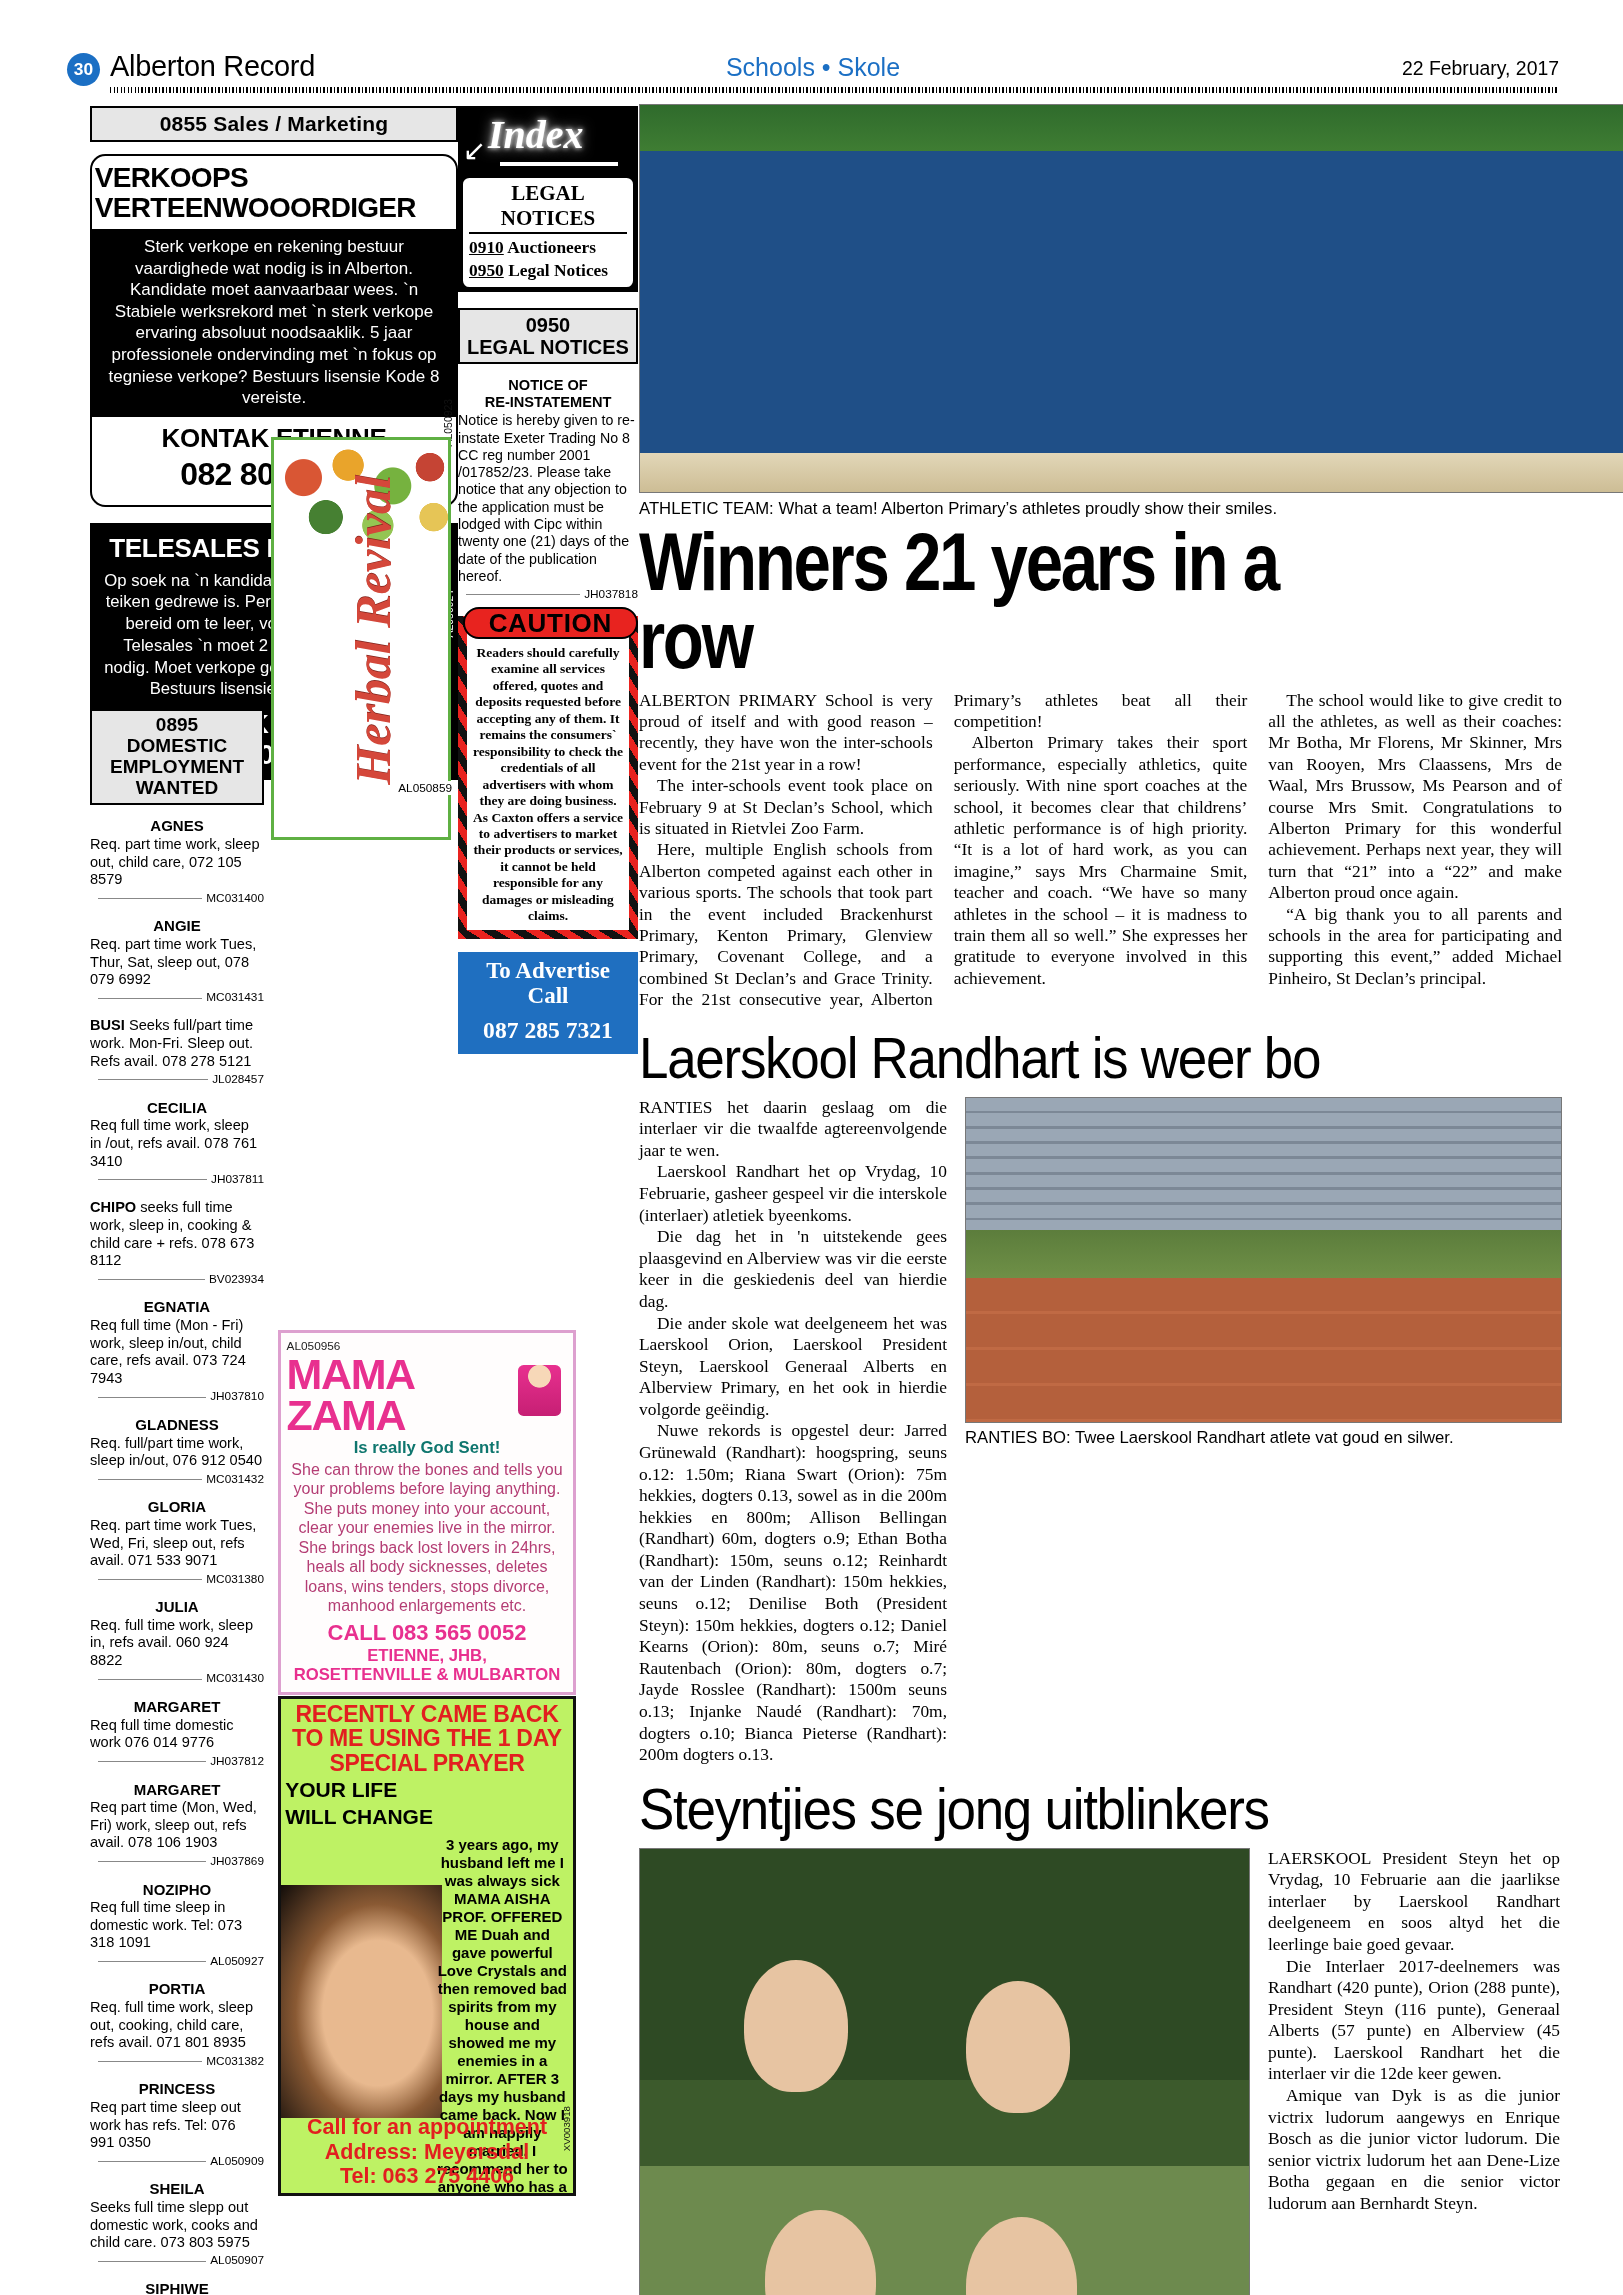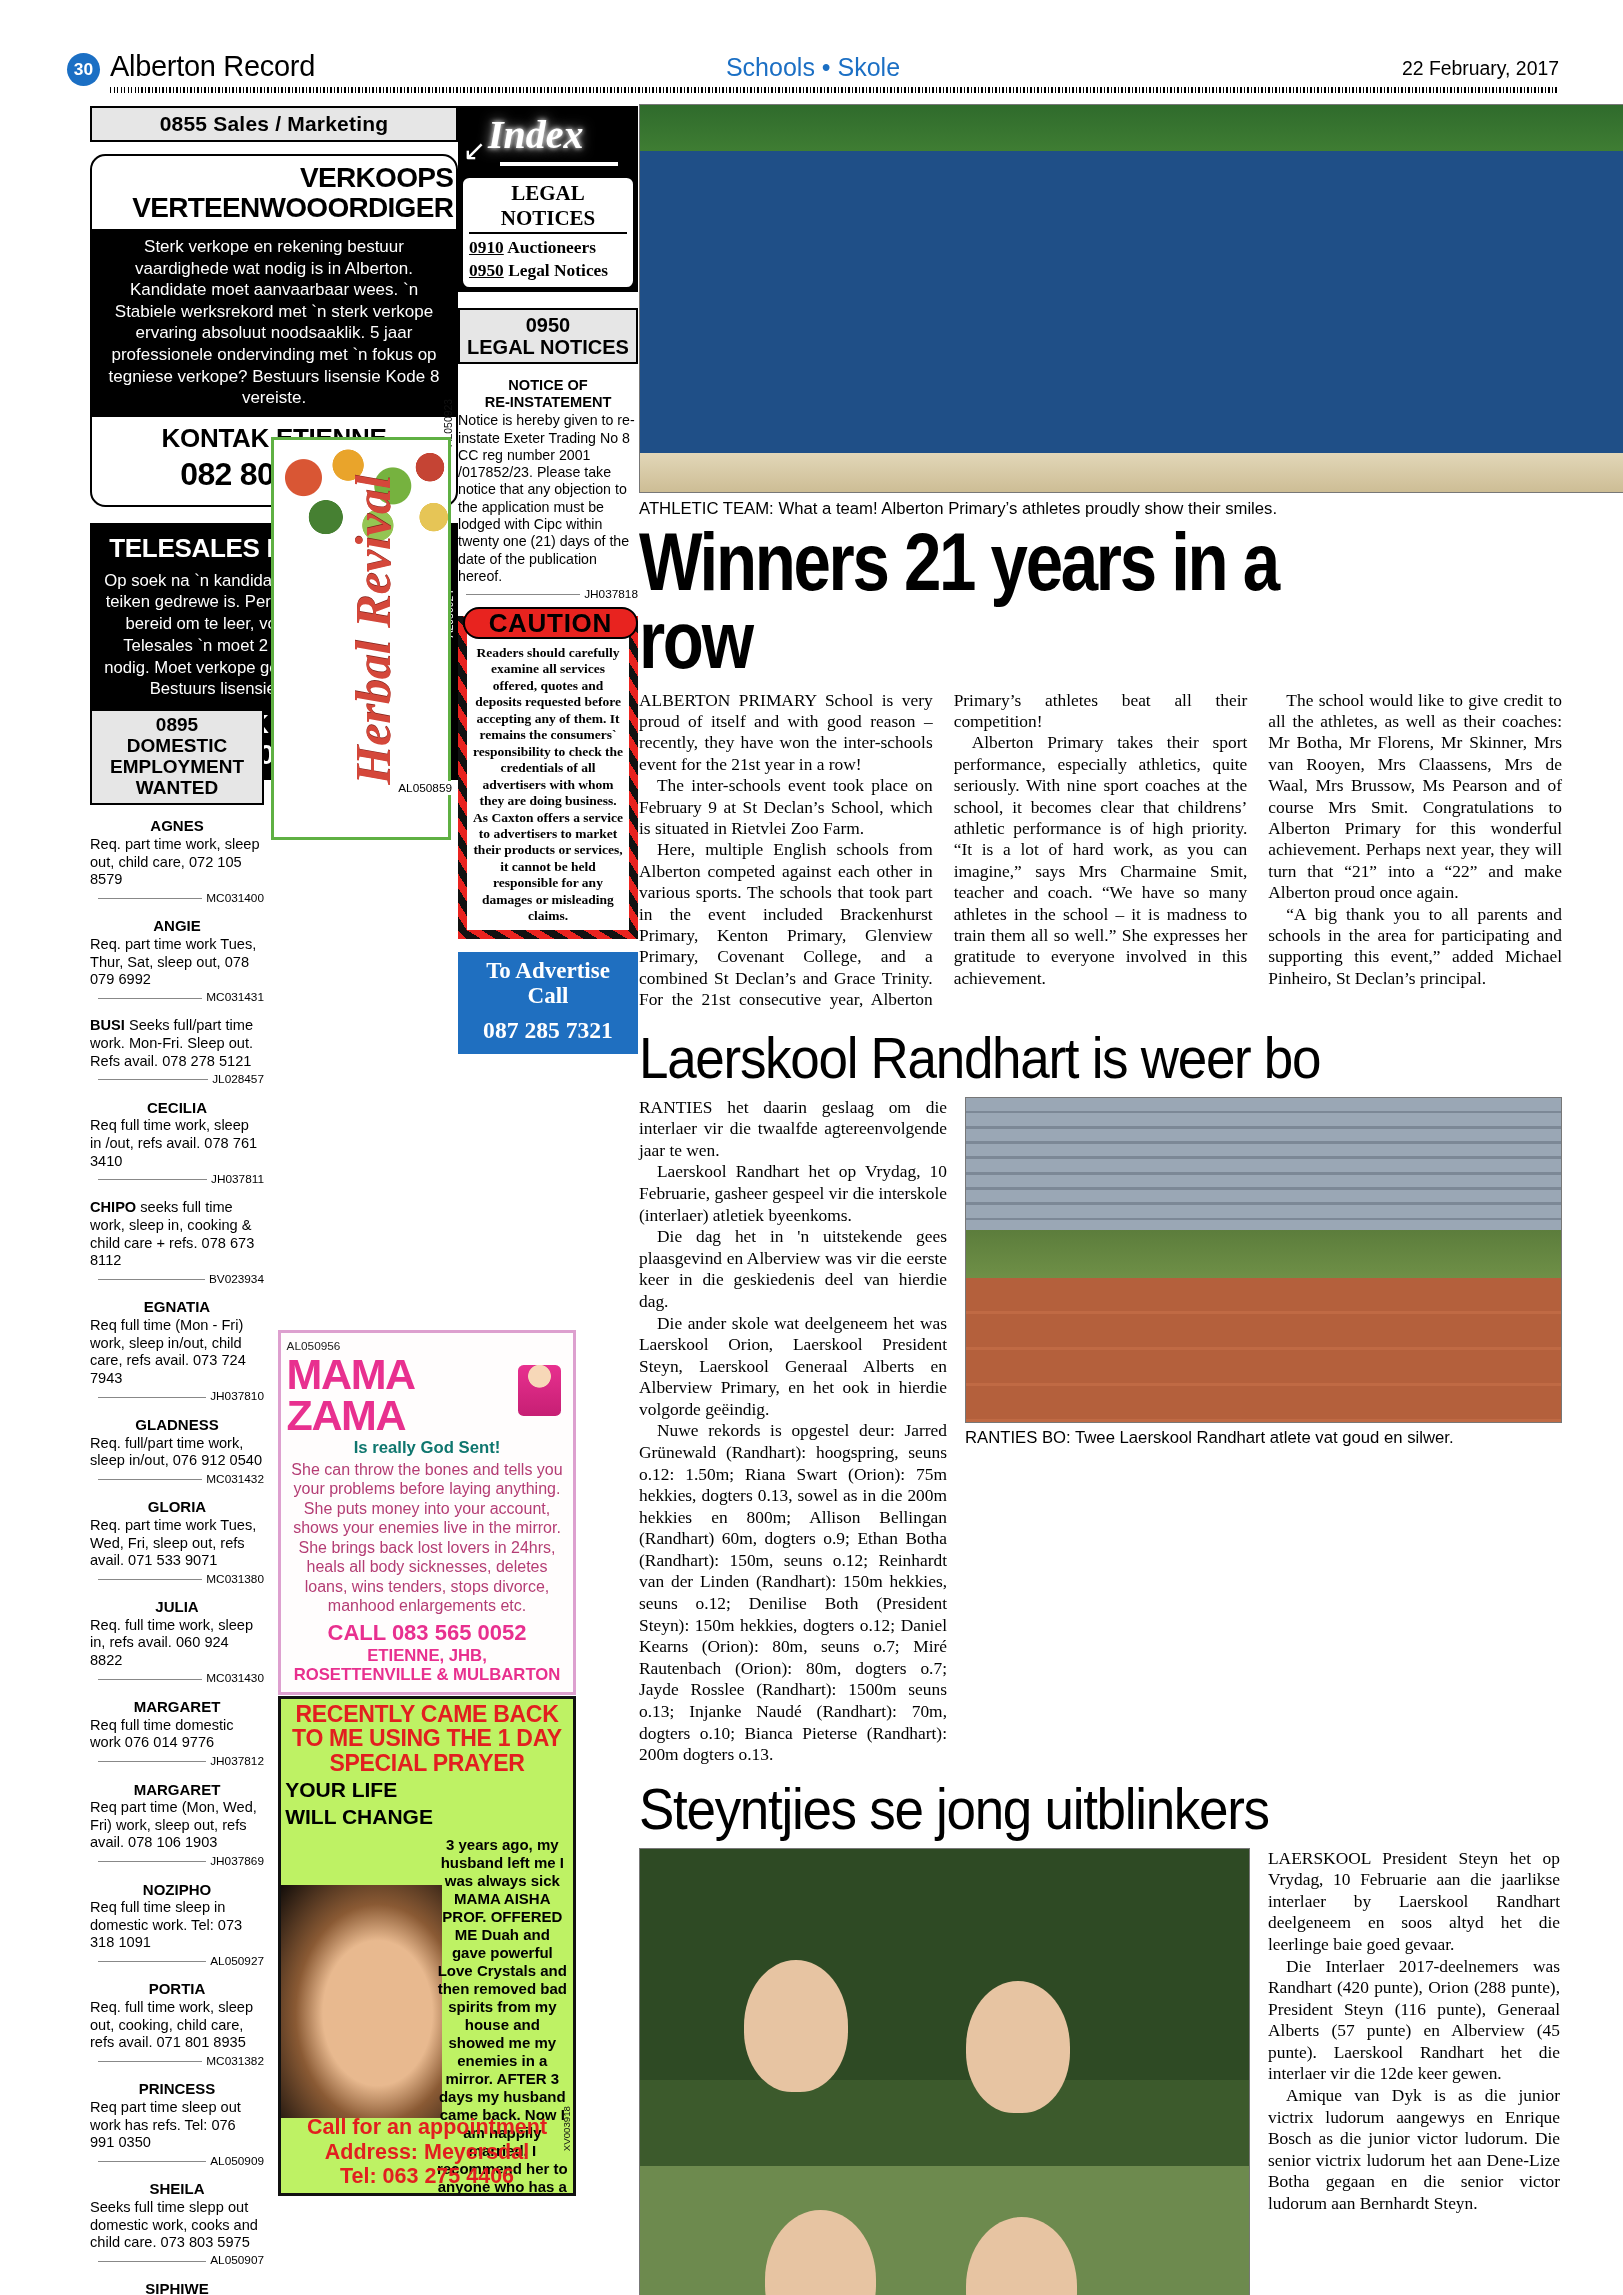--- a/index.html
+++ b/index.html
@@ -45,21 +45,21 @@
 
   
   .col1 { position:absolute; left:90px; top:106px; width:368px; }
 
   .cat-0855 { font-size:21px; letter-spacing:0.2px; }
 
   .advert-verkoops {
     margin-top:12.5px; border:2.8px solid #000; border-radius:15.3px; background:#fff;
     overflow:hidden; position:relative; padding:0 0 5.6px 0;
   }
-  .vk-title { text-align:right; font-weight:bold; font-size:28px; line-height:1.05;
+  .vk-title { text-align:left; font-weight:bold; font-size:28px; line-height:1.05;
     font-family:"Liberation Sans", sans-serif; letter-spacing:-0.7px; padding:7px 2.8px 4.2px; }
   .vk-body { background:#000; color:#fff; text-align:center; font-size:17px;
     line-height:1.27; padding:7px 7px 8.3px; margin:2.8px 0 0; }
   .vk-contact { text-align:center; font-weight:bold; font-size:26px; padding:5.6px 0 1.4px;
     letter-spacing:-0.3px;}
   .vk-phone { text-align:center; font-weight:bold; font-size:32px; padding:1.4px 0 5.6px;
     letter-spacing:-0.7px;}
   .sidecode {
      position:absolute; right:2.1px; bottom:58px; font-size:10.4px;
      writing-mode:vertical-rl; transform:rotate(180deg); color:#111;
@@ -429,21 +429,21 @@
     <div class="herbal-veg"></div>
     <div class="herbal-word">Herbal Revival</div>
   </div>
 
   <div class="mama">
     <div class="mama-code">AL050956</div>
     <div class="mama-h">MAMA</div>
     <div class="mama-h">ZAMA</div>
     <div class="mama-doll"></div>
     <div class="mama-sub">Is really God Sent!</div>
-    <div class="mama-body">She can throw the bones and tells you your problems before laying anything. She puts money into your account, shows your enemies live in the mirror. She brings back lost lovers in 24hrs, heals all body sicknesses, deletes loans, wins tenders, stops divorce, manhood enlargements etc.</div>
+    <div class="mama-body">She can throw the bones and tells you your problems before laying anything. She puts money into your account, clear your enemies live in the mirror. She brings back lost lovers in 24hrs, heals all body sicknesses, deletes loans, wins tenders, stops divorce, manhood enlargements etc.</div>
     <div class="mama-call">CALL 083 565 0052</div>
     <div class="mama-place">ETIENNE, JHB,</div>
     <div class="mama-place">ROSETTENVILLE &amp; MULBARTON</div>
   </div>
 
   <div class="prayer">
     <div class="pr-h">RECENTLY CAME BACK TO ME USING THE 1 DAY SPECIAL PRAYER</div>
     <div class="pr-sub">YOUR LIFE</div>
     <div class="pr-sub">WILL CHANGE</div>
     <div class="pr-img"></div>

